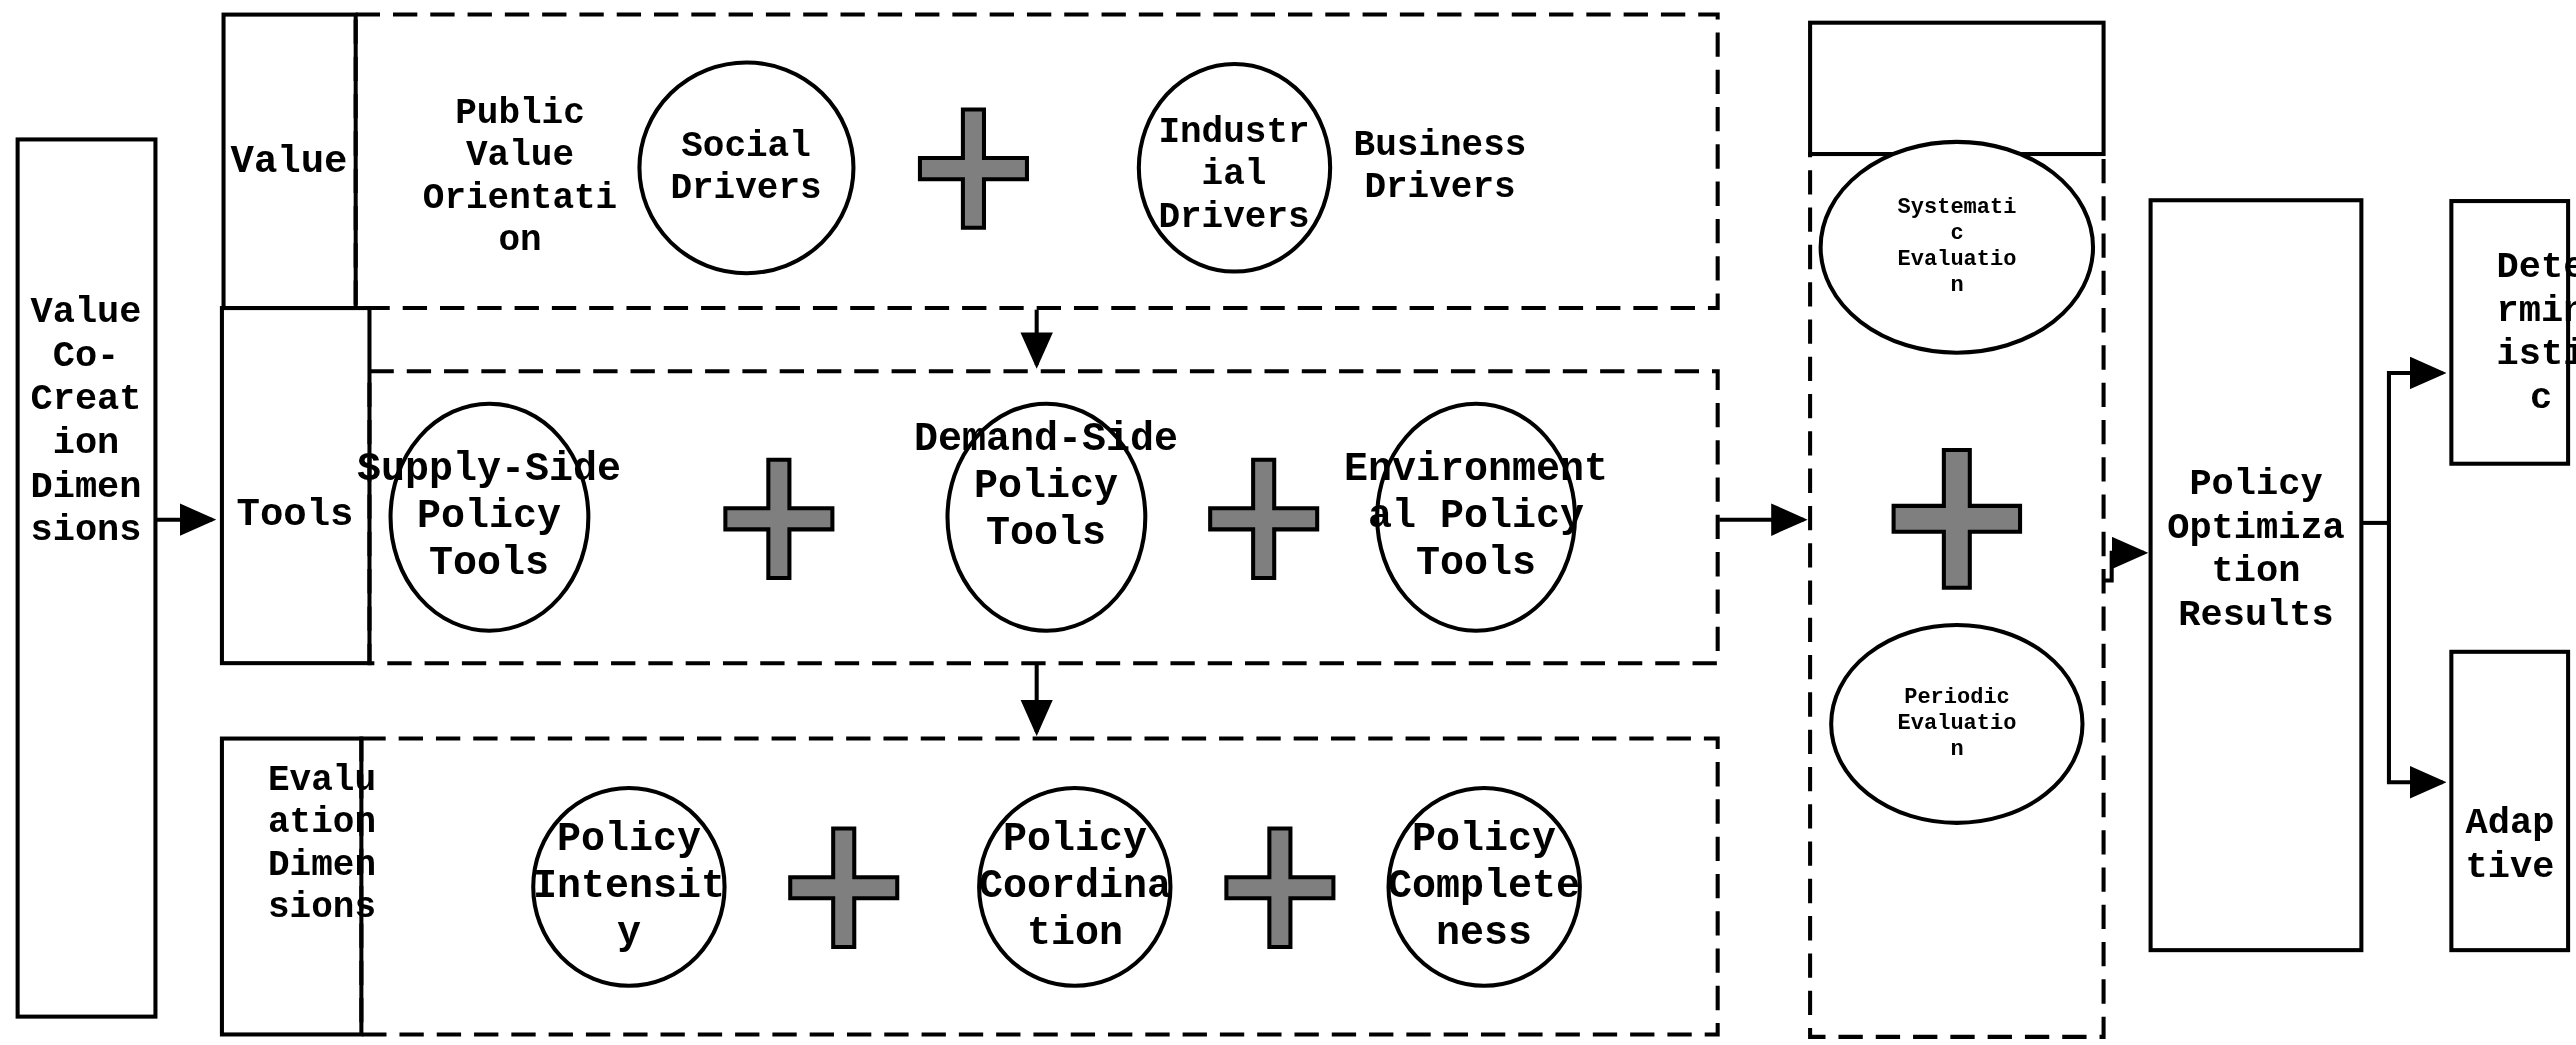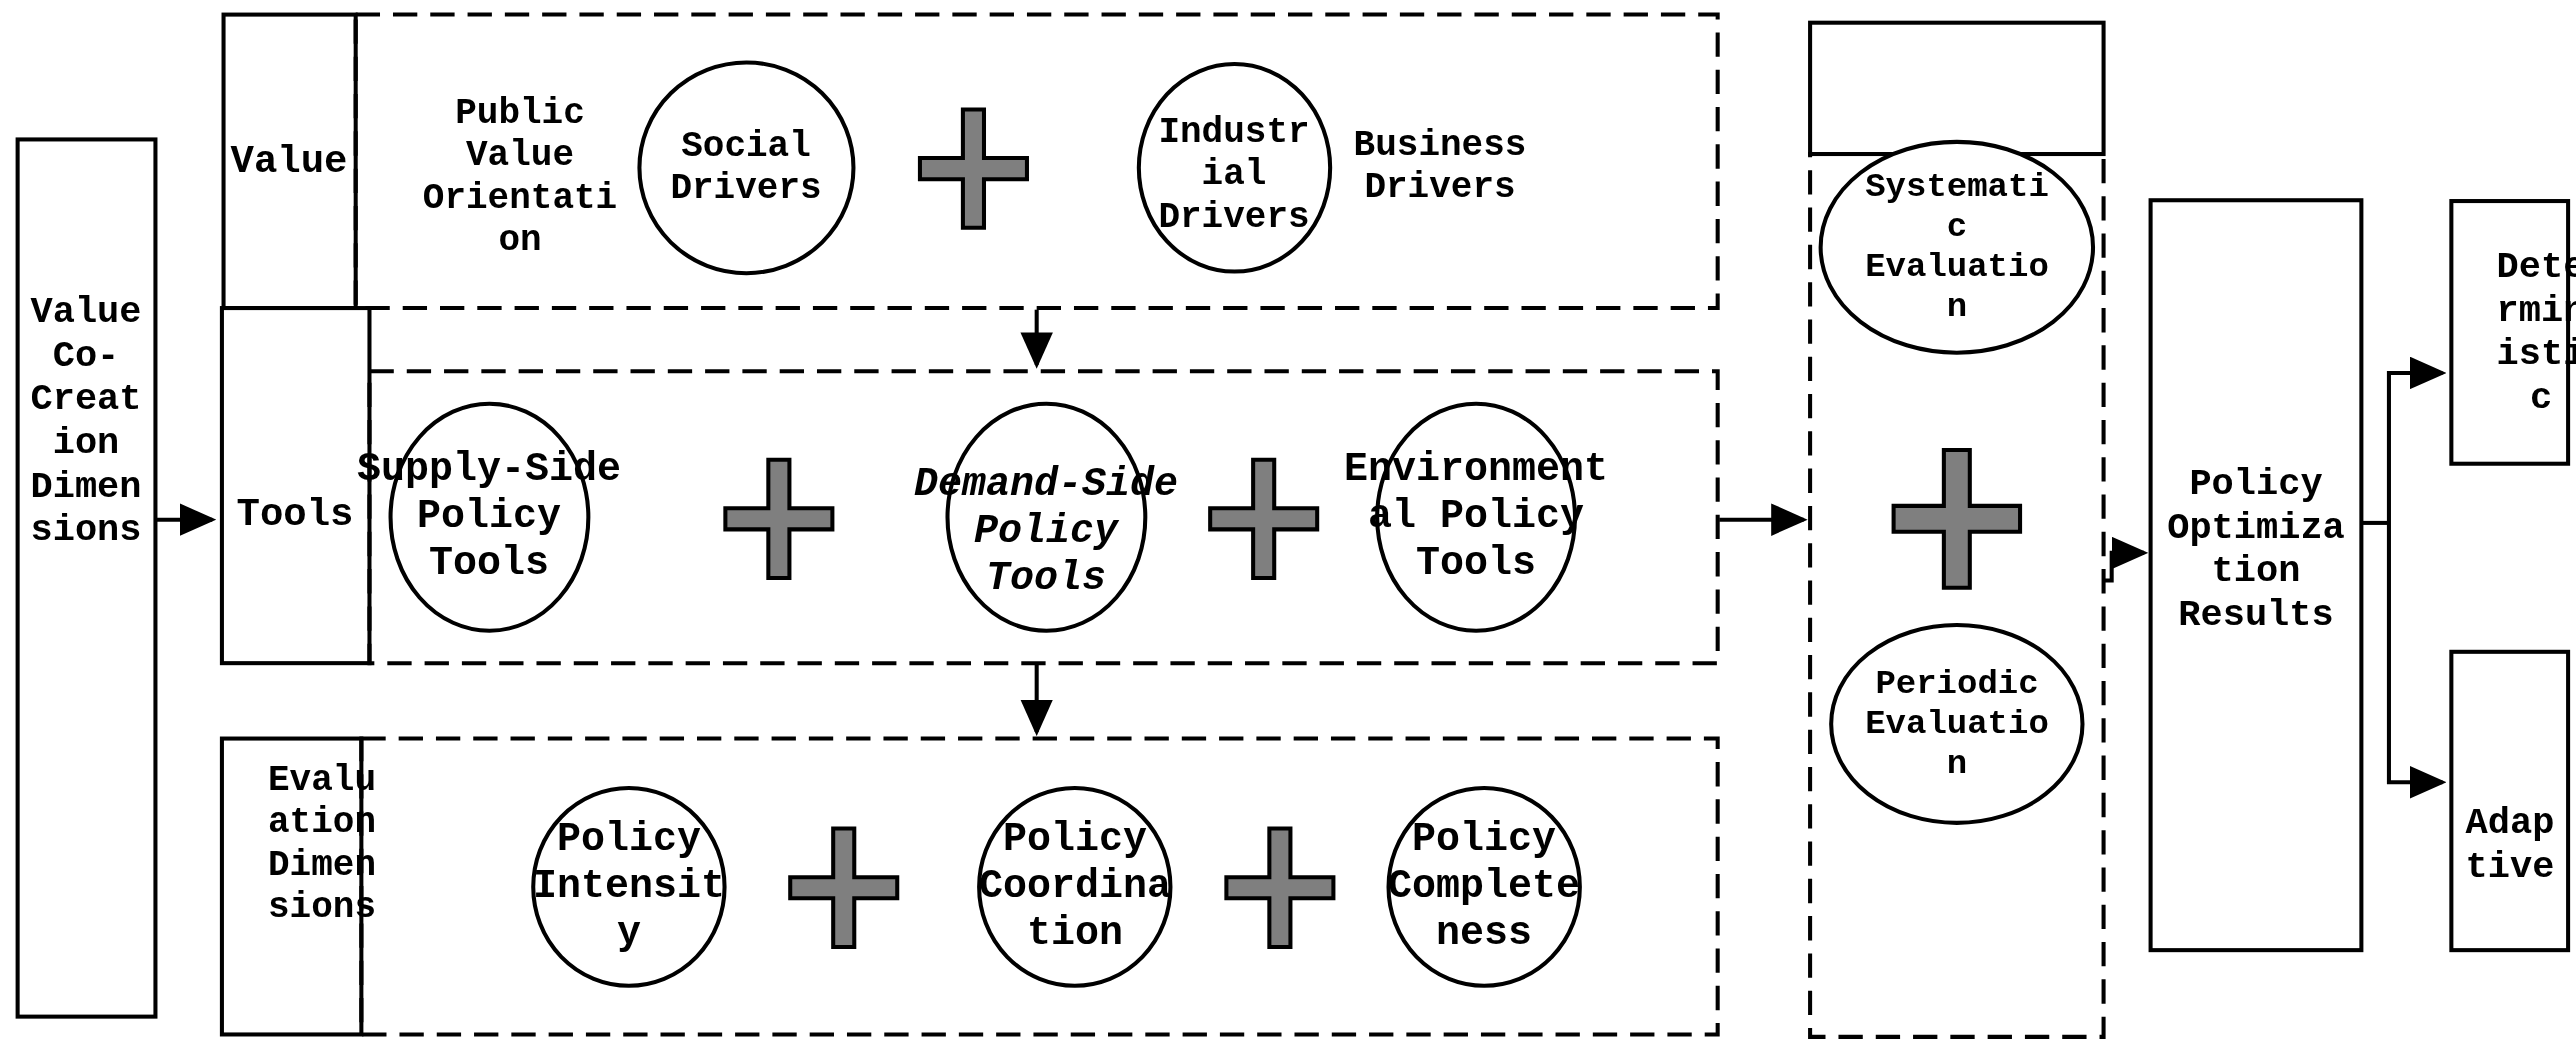--- a/index.html
+++ b/index.html
@@ -26,21 +26,21 @@
     transform:translate(-50%,-50%);
     text-align:center;
     white-space:pre-line;
     line-height:1.18;
     font-weight:700;
     color:#000;
   }
   .fs48{font-size:39px;}
   .fs46{font-size:37px;}
   .fs44{font-size:36px;}
-  .fs42{font-size:34px;}
+  .fs42{font-size:22px;}
   .fs38{font-size:40px;}
 </style>
 </head>
 <body>
 
 <div id="canvas">
 
   <svg id="shape-layer" width="2576" height="1045" viewBox="0 0 3176 1289">
     <defs>
       <marker id="arw" markerWidth="9" markerHeight="8" refX="8" refY="4" orient="auto" markerUnits="strokeWidth">
@@ -104,21 +104,21 @@
 Drivers</div>
   <div class="t fs44" style="left:1234px;top:168px;margin-top:8px;">Industr
 ial
 Drivers</div>
   <div class="t fs44" style="left:1440px;top:167px;">Business
 Drivers</div>
   <div class="t fs48" style="left:295px;top:515px;">Tools</div>
   <div class="t fs38" style="left:489px;top:517px;">Supply-Side
 Policy
 Tools</div>
-  <div class="t fs38" style="left:1046px;top:532px;font-style:italic;">Demand-Side
+  <div class="t fs38" style="left:1046px;top:487px;">Demand-Side
 Policy
 Tools</div>
   <div class="t fs38" style="left:1476px;top:517px;">Environment
 al Policy
 Tools</div>
   <div class="t fs44" style="left:291px;top:845px;margin-left:31px;">Evalu
 ation
 Dimen
 sions</div>
   <div class="t fs38" style="left:629px;top:887px;">Policy

